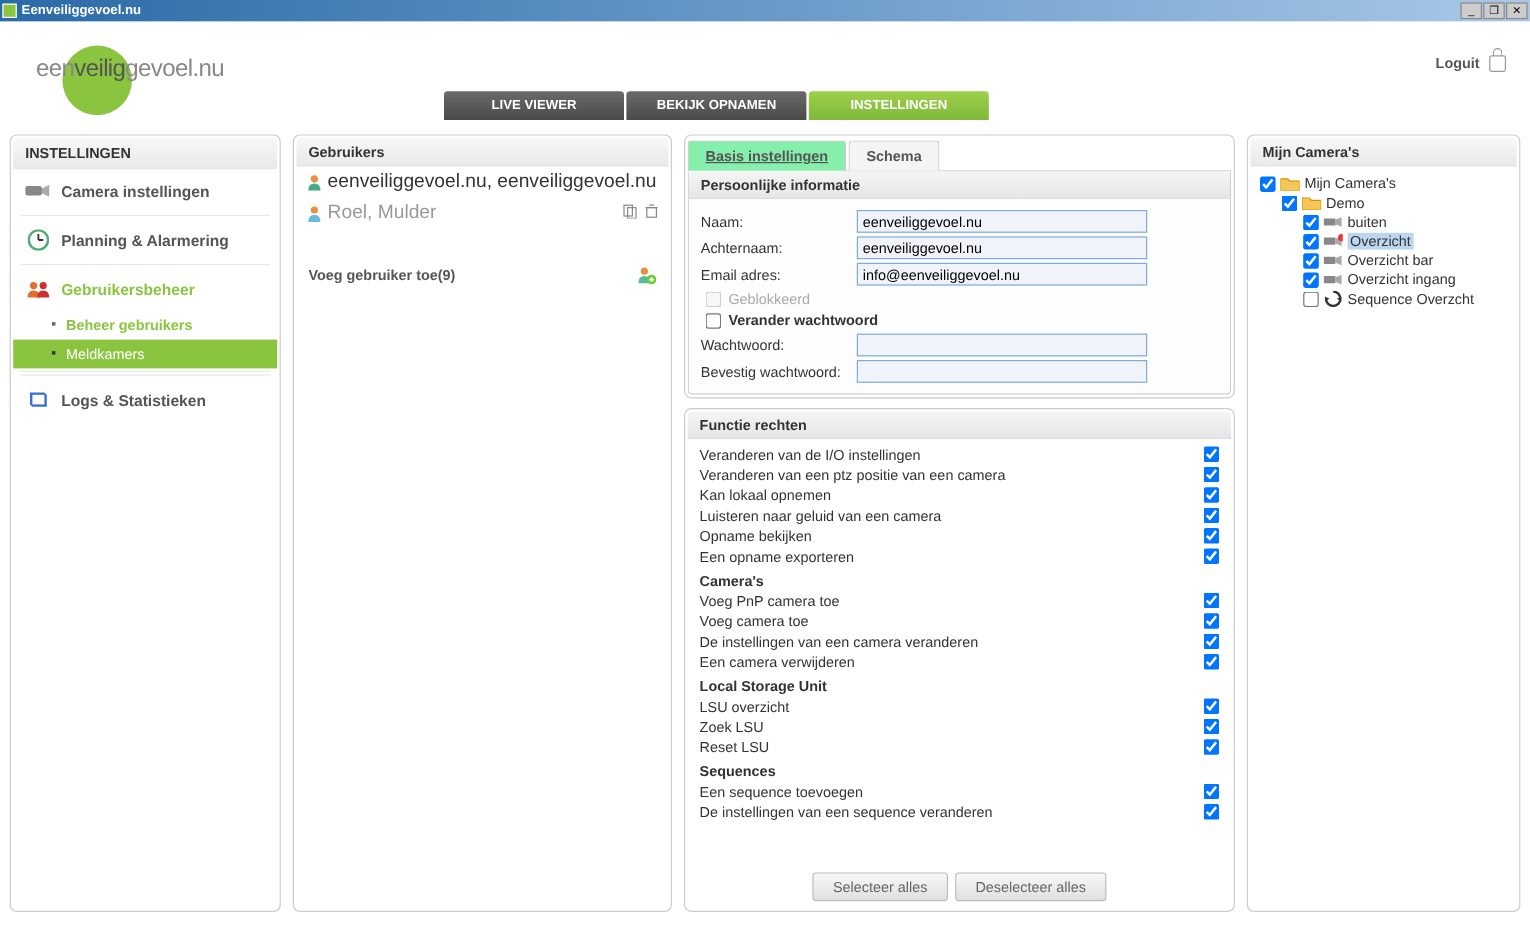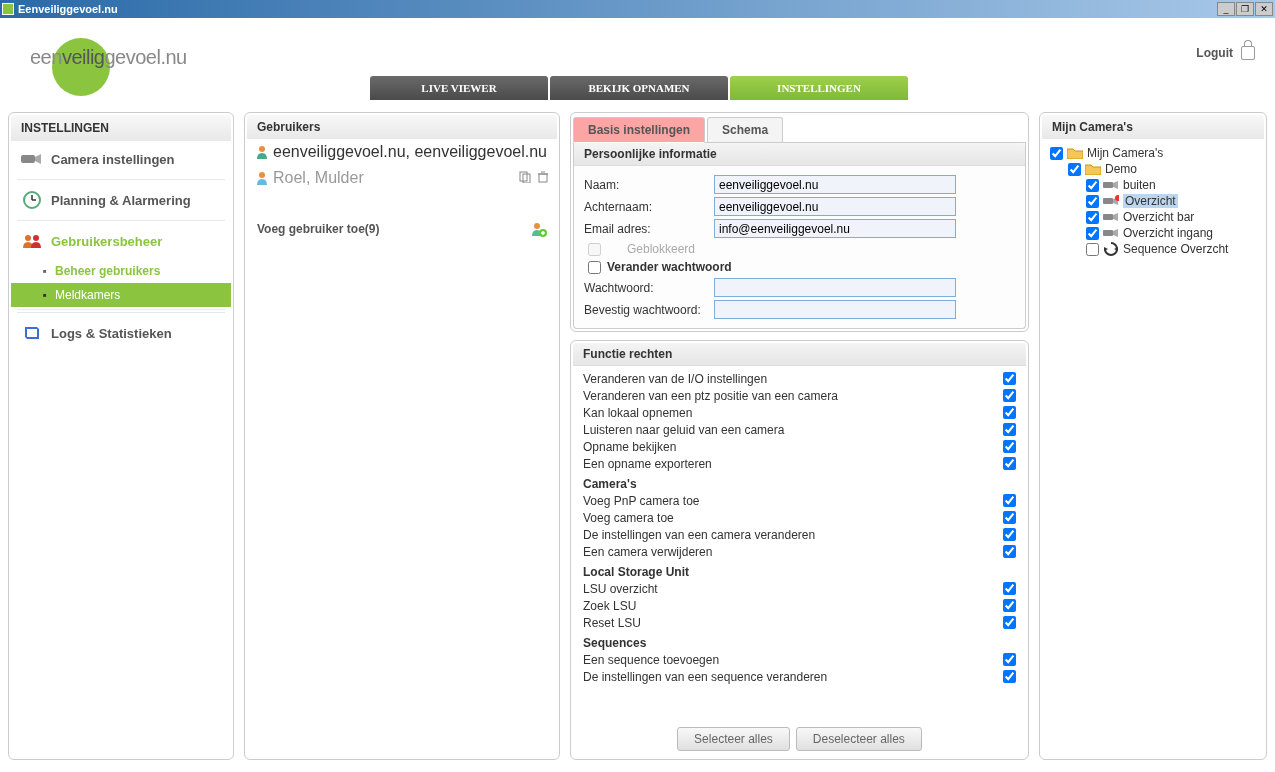--- a/index.html
+++ b/index.html
@@ -12,21 +12,21 @@
   .win-btns { display: flex; }
   .win-btn { width: 18px; height: 14px; background: #ccc; border: 1px solid #888; margin-left: 1px; display: flex; align-items: center; justify-content: center; font-size: 9px; cursor: pointer; color:#000; }
 
   
   .header { height: 82px; background: #fff; display: flex; align-items: flex-end; padding: 0 20px 0 30px; position: relative; }
   .logo { position: absolute; left: 30px; top: 28px; display: flex; align-items: center; }
   .logo-circle { width: 58px; height: 58px; border-radius: 50%; background: #8bc540; position: absolute; left: 22px; top: -8px; z-index: 0; }
   .logo-text { position: relative; z-index: 1; font-size: 20px; color: #888; letter-spacing: -0.5px; }
   .logo-text b { color: #555; font-weight: normal; }
   .topnav { margin-left: 340px; display: flex; margin-bottom: 0; }
-  .topnav .tab { width: 178px; height: 24px; background: linear-gradient(#6a6a6a, #4a4a4a); color: #fff; display: flex; align-items: center; justify-content: center; font-size: 11px; font-weight: bold; border-radius: 3px 3px 0 0; margin-right: 2px; cursor: pointer; font-family: Liberation Serif, serif; }
+  .topnav .tab { width: 150px; height: 24px; background: linear-gradient(#6a6a6a, #4a4a4a); color: #fff; display: flex; align-items: center; justify-content: center; font-size: 11px; font-weight: bold; border-radius: 3px 3px 0 0; margin-right: 2px; cursor: pointer; }
   .topnav .tab.active { background: linear-gradient(#9ed04a, #7fb83a); }
   .logout { position: absolute; right: 20px; top: 28px; display: flex; align-items: center; font-size: 12px; font-weight: bold; color: #555; cursor: pointer; }
   .logout .lock { margin-left: 8px; width: 14px; height: 14px; border: 1.5px solid #999; border-radius: 2px; position: relative; }
   .logout .lock::before { content:''; position:absolute; top:-7px; left:2px; width:6px; height:6px; border:1.5px solid #999; border-bottom:none; border-radius:4px 4px 0 0; }
 
   
   .main { display: flex; padding: 12px 8px; gap: 10px; height: calc(772px - 18px - 82px); }
   .panel { background: #fff; border: 1px solid #ccc; border-radius: 6px; padding: 2px; }
 
   
@@ -49,21 +49,21 @@
   .user-row.sel { color: #999; }
   .user-row .actions { margin-left: auto; display:flex; gap:6px; }
   .user-icon { width:14px; height:14px; margin-right:4px; display:inline-block; }
   .add-user-row { display:flex; align-items:center; padding: 30px 10px 6px; font-weight:bold; color:#555; }
   .add-user-row .add-ic { margin-left:auto; width:16px; height:16px; }
 
   
   .center { flex:1; display:flex; flex-direction:column; gap:8px; min-width:0; }
   .tabs-row { display:flex; border-bottom:1px solid #ccc; background:#fff; padding-top:2px; }
   .ftab { padding:5px 14px; font-size:12px; font-weight:bold; color:#555; border:1px solid #ccc; border-bottom:none; border-radius:3px 3px 0 0; margin-right:2px; background:#f4f4f4; cursor:pointer; }
-  .ftab.active { background:#fca5a5; border-bottom:1px solid #fff; margin-bottom:-1px; }
+  .ftab.active { background:#86efac; border-bottom:1px solid #fff; margin-bottom:-1px;text-decoration:underline; }
   .section { border:1px solid #ccc; border-radius:4px; background:#fdfdfd; }
   .sect-title { background:linear-gradient(#f4f4f4,#e6e6e6); padding:4px 10px; font-weight:bold; font-size:12px; border-bottom:1px solid #ddd; border-radius:4px 4px 0 0; }
   .form-body { padding:6px 10px; }
   .frow { display:flex; align-items:center; margin:3px 0; }
   .flabel { width:130px; font-size:12px; color:#333; }
   .finput { flex:1; max-width:242px; height:19px; border:1px solid #7eadd9; background:#f0f4fa; padding:1px 4px; font-size:12px; }
   .fcheck-row { display:flex; align-items:center; margin:4px 0; }
   .fcheck-row input { margin-right:6px; }
   .fcheck-row.dis { color:#aaa; }
 
@@ -247,21 +247,21 @@
             <input class="finput" value="eenveiliggevoel.nu" style="">
           </div>
           <div class="frow">
             <div class="flabel">Achternaam:</div>
             <input class="finput" value="eenveiliggevoel.nu" style="">
           </div>
           <div class="frow">
             <div class="flabel">Email adres:</div>
             <input class="finput" value="info@eenveiliggevoel.nu" style="">
           </div>
-          <div class="fcheck-row dis" style="margin-left:4px;gap:20px;">
+          <div class="fcheck-row dis" style="margin-left:4px;">
             <input type="checkbox" disabled="" style="">
             <span>Geblokkeerd</span>
           </div>
           <div class="fcheck-row" style="margin-left:4px; font-weight:bold;">
             <input type="checkbox" style="">
             <span>Verander wachtwoord</span>
           </div>
           <div class="frow">
             <div class="flabel">Wachtwoord:</div>
             <input class="finput" type="password" style="">

